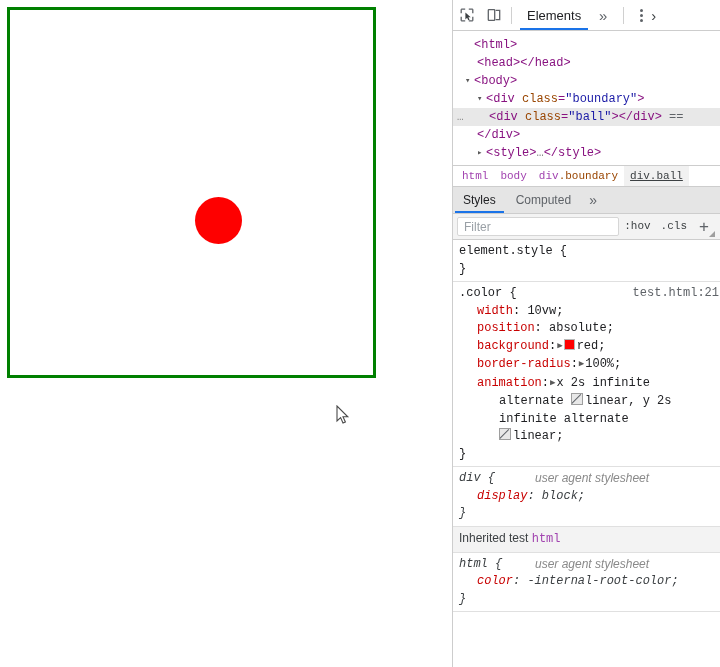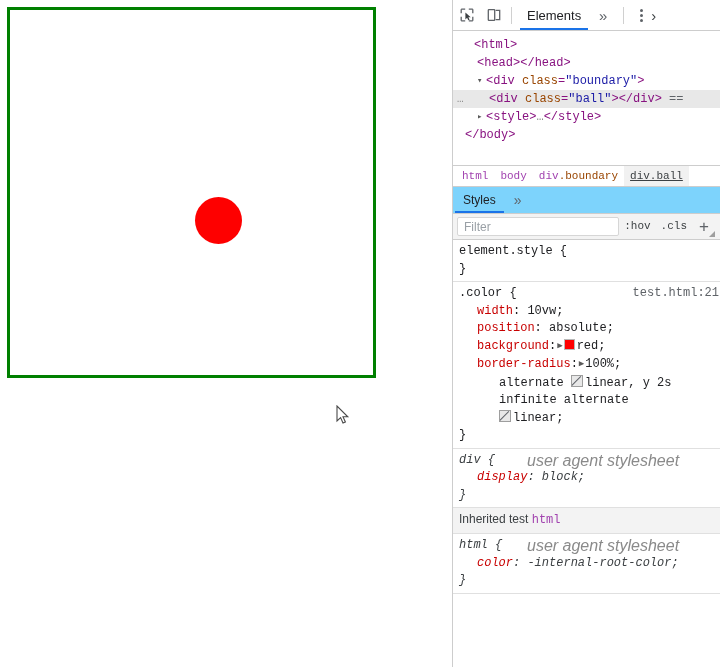--- a/index.html
+++ b/index.html
@@ -236,21 +236,21 @@
     text-decoration: underline;
   }
 
   
   #styles-tabs {
     position: relative;
     height: 27px;
     display: flex;
     align-items: center;
     border-bottom: 1px solid #cdcdcd;
-    background: #7dd3fc;
+    background: #e5e5e5;
     box-sizing: border-box;
   }
   .stab {
     position: relative;
     height: 26px;
     display: flex;
     align-items: center;
     padding: 0 10px;
     font-size: 12px;
     color: #5f6368;
@@ -355,26 +355,26 @@
     color: #a142af;
   }
   .sel-line {
     position: relative;
     white-space: nowrap;
   }
   .sel { color: #202124; }
   .ua-sel { color: #3c4043; font-style: italic; }
   .ua-note {
     position: absolute;
-    left: 68px;
+    left: 76px;
     top: 0;
     color: #8a8a8a;
     font-style: italic;
     font-family: "Liberation Sans", sans-serif;
-    font-size: 16px;
+    font-size: 12px;
     white-space: nowrap;
   }
   .src-link {
     position: absolute;
     right: 1px;
     top: 0;
     color: #5f6368;
     font-size: 12px;
     white-space: nowrap;
   }
@@ -477,51 +477,58 @@
     <div id="dom-tree">
 
       <div class="dom-row ind1">
         <span class="arrow empty">▸</span><span class="punct">&lt;</span><span class="tag">html</span><span class="punct">&gt;</span>
       </div>
 
       <div class="dom-row ind2">
         <span class="punct">&lt;</span><span class="tag">head</span><span class="punct">&gt;&lt;/</span><span class="tag">head</span><span class="punct">&gt;</span>
       </div>
 
+      <div class="dom-row ind1">
+        <span class="arrow">▾</span><span class="punct">&lt;</span><span class="tag">body</span><span class="punct">&gt;</span>
+      </div>
 
       <div class="dom-row ind2">
         <span class="arrow">▾</span><span class="punct">&lt;</span><span class="tag">div</span>
         <span class="attr-n">class</span><span class="punct">=</span><span class="attr-v">"boundary"</span><span class="punct">&gt;</span>
       </div>
 
       <div class="dom-row ind3 selected">
         <span class="ellipsis-badge">…</span><span class="punct">&lt;</span><span class="tag">div</span>
         <span class="attr-n">class</span><span class="punct">=</span><span class="attr-v">"ball"</span><span class="punct">&gt;&lt;/</span><span class="tag">div</span><span class="punct">&gt;</span>
         <span class="eq-clip">==</span>
       </div>
 
+      <div class="dom-row ind2">
+        <span class="punct">&lt;/</span><span class="tag">div</span><span class="punct">&gt;</span>
+      </div>
 
       <div class="dom-row ind2">
         <span class="arrow">▸</span><span class="punct">&lt;</span><span class="tag">style</span><span class="punct">&gt;</span><span class="txt-dim">…</span><span class="punct">&lt;/</span><span class="tag">style</span><span class="punct">&gt;</span>
       </div>
 
       <div class="dom-row ind1">
         <span class="punct">&lt;/</span><span class="tag">body</span><span class="punct">&gt;</span>
       </div>
     </div>
 
     <div id="breadcrumb">
       <div class="crumb">html</div>
       <div class="crumb">body</div>
       <div class="crumb cls"><span class="pfx">div</span><span>.boundary</span></div>
       <div class="crumb active">div.ball</div>
     </div>
 
     <div id="styles-tabs">
       <div class="stab active">Styles</div>
+      <div class="stab">Computed</div>
       <div id="styles-overflow">
         <span>»</span>
       </div>
     </div>
 
     <div id="filter-row">
       <div id="filter-input">
         <span>Filter</span>
       </div>
       <div class="toggle-pill">:hov</div>
@@ -561,20 +568,23 @@
         </div>
 
         <div class="decl">
           <span class="prop">background</span><span class="brace">:</span><span class="expander">▶</span><span class="swatch-red"></span><span class="val">red;</span>
         </div>
 
         <div class="decl">
           <span class="prop">border-radius</span><span class="brace">:</span><span class="expander">▶</span><span class="val">100%;</span>
         </div>
 
+        <div class="decl">
+          <span class="prop">animation</span><span class="brace">:</span><span class="expander">▶</span><span class="val">x 2s infinite</span>
+        </div>
         <div class="decl cont">
           <span class="val">alternate </span><span class="easing-icon"></span><span class="val">linear, y 2s</span>
         </div>
         <div class="decl cont">
           <span class="val">infinite alternate</span>
         </div>
         <div class="decl cont">
           <span class="easing-icon"></span><span class="val">linear;</span>
         </div>
 

